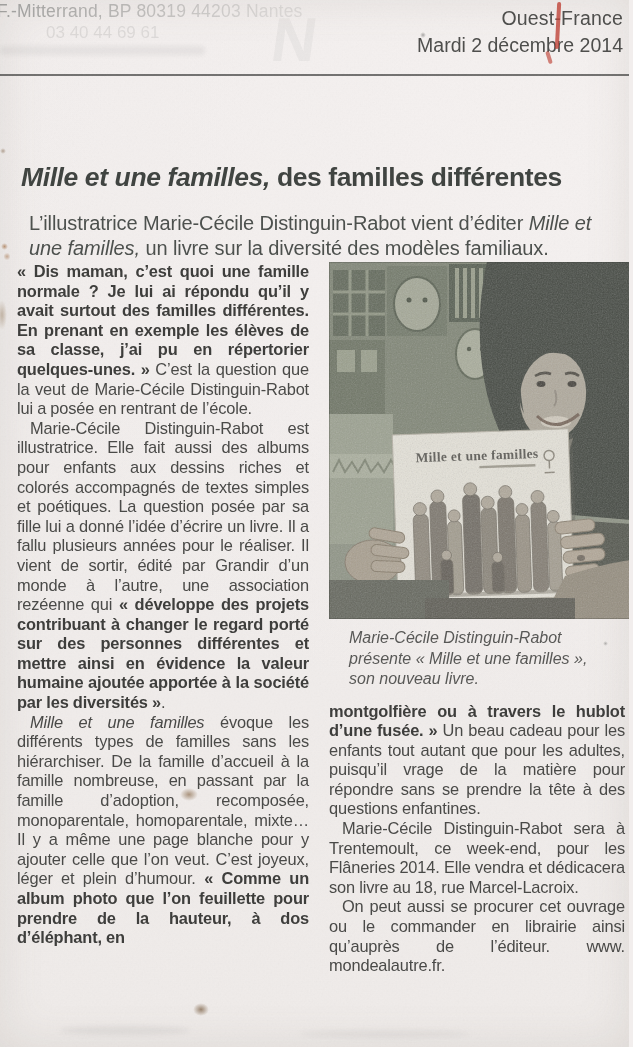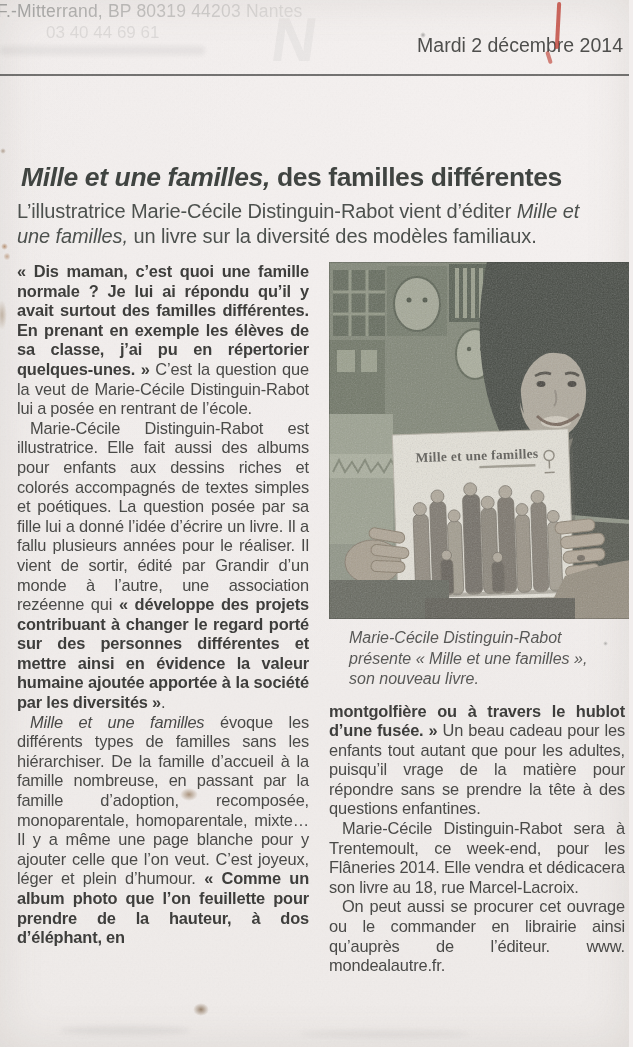--- a/index.html
+++ b/index.html
@@ -21,21 +21,21 @@
   .pname{right:6px;top:7px;font-size:19.5px;color:#4c4c4a;letter-spacing:.2px;}
   .pdate{right:6px;top:34px;font-size:19.5px;color:#4c4c4a;}
   .rule{left:0;right:0;top:74px;height:2px;background:rgba(70,70,68,.75);}
   .red-stroke{background:#bf4034;border-radius:2px;}
   .s1{left:556px;top:2px;width:3.5px;height:47px;opacity:.8;transform:rotate(3deg);}
   .s2{left:547px;top:51px;width:4px;height:13px;opacity:.65;transform:rotate(-18deg);}
   
   .headline{left:17px;top:158px;margin:4px;font-size:26.5px;font-weight:700;color:#3d413e;
         letter-spacing:-.4px;white-space:nowrap;}
   .headline em{font-style:italic;}
-  .lede{left:17px;top:199px;width:584px;margin:0;font-size:20px;line-height:25px;
+  .lede{left:17px;top:199px;width:584px;margin:12px;font-size:20px;line-height:25px;
         color:#4a4e4b;letter-spacing:-.1px;}
   .lede em{font-style:italic;}
   
   .cols{left:17px;top:262px;width:614px;display:flex;gap:20px;}
   .col-left{width:292px;}
   .col-right{width:302px;}
   .btext{font-size:16.4px;line-height:19.6px;text-align:justify;color:#474745;
         letter-spacing:-.15px;word-spacing:-.2px;}
   .para{margin:0;}
   .para.indent{text-indent:13px;}
@@ -63,20 +63,21 @@
 </style>
 </head>
 <body>
 
 <div class="page">
 
   <div class="abs addr">F.-Mitterrand, BP 80319 44203 Nantes</div>
   <div class="abs phone">03 40 44 69 61</div>
   <div class="abs faded-bar"></div>
   <div class="abs bleed-n">N</div>
+  <div class="abs pname">Ouest-France</div>
   <div class="abs pdate">Mardi 2 décembre 2014</div>
   <div class="abs red-stroke s1"></div>
   <div class="abs red-stroke s2"></div>
   <div class="abs rule"></div>
 
   <h1 class="abs headline"><em>Mille et une familles,</em><span> des familles différentes</span></h1>
   <p class="abs lede"><span>L’illustratrice Marie-Cécile Distinguin-Rabot vient d’éditer </span><em>Mille et une familles,</em><span> un livre sur la diversité des modèles familiaux.</span></p>
 
   <div class="abs cols">
     <div class="col-left btext">

